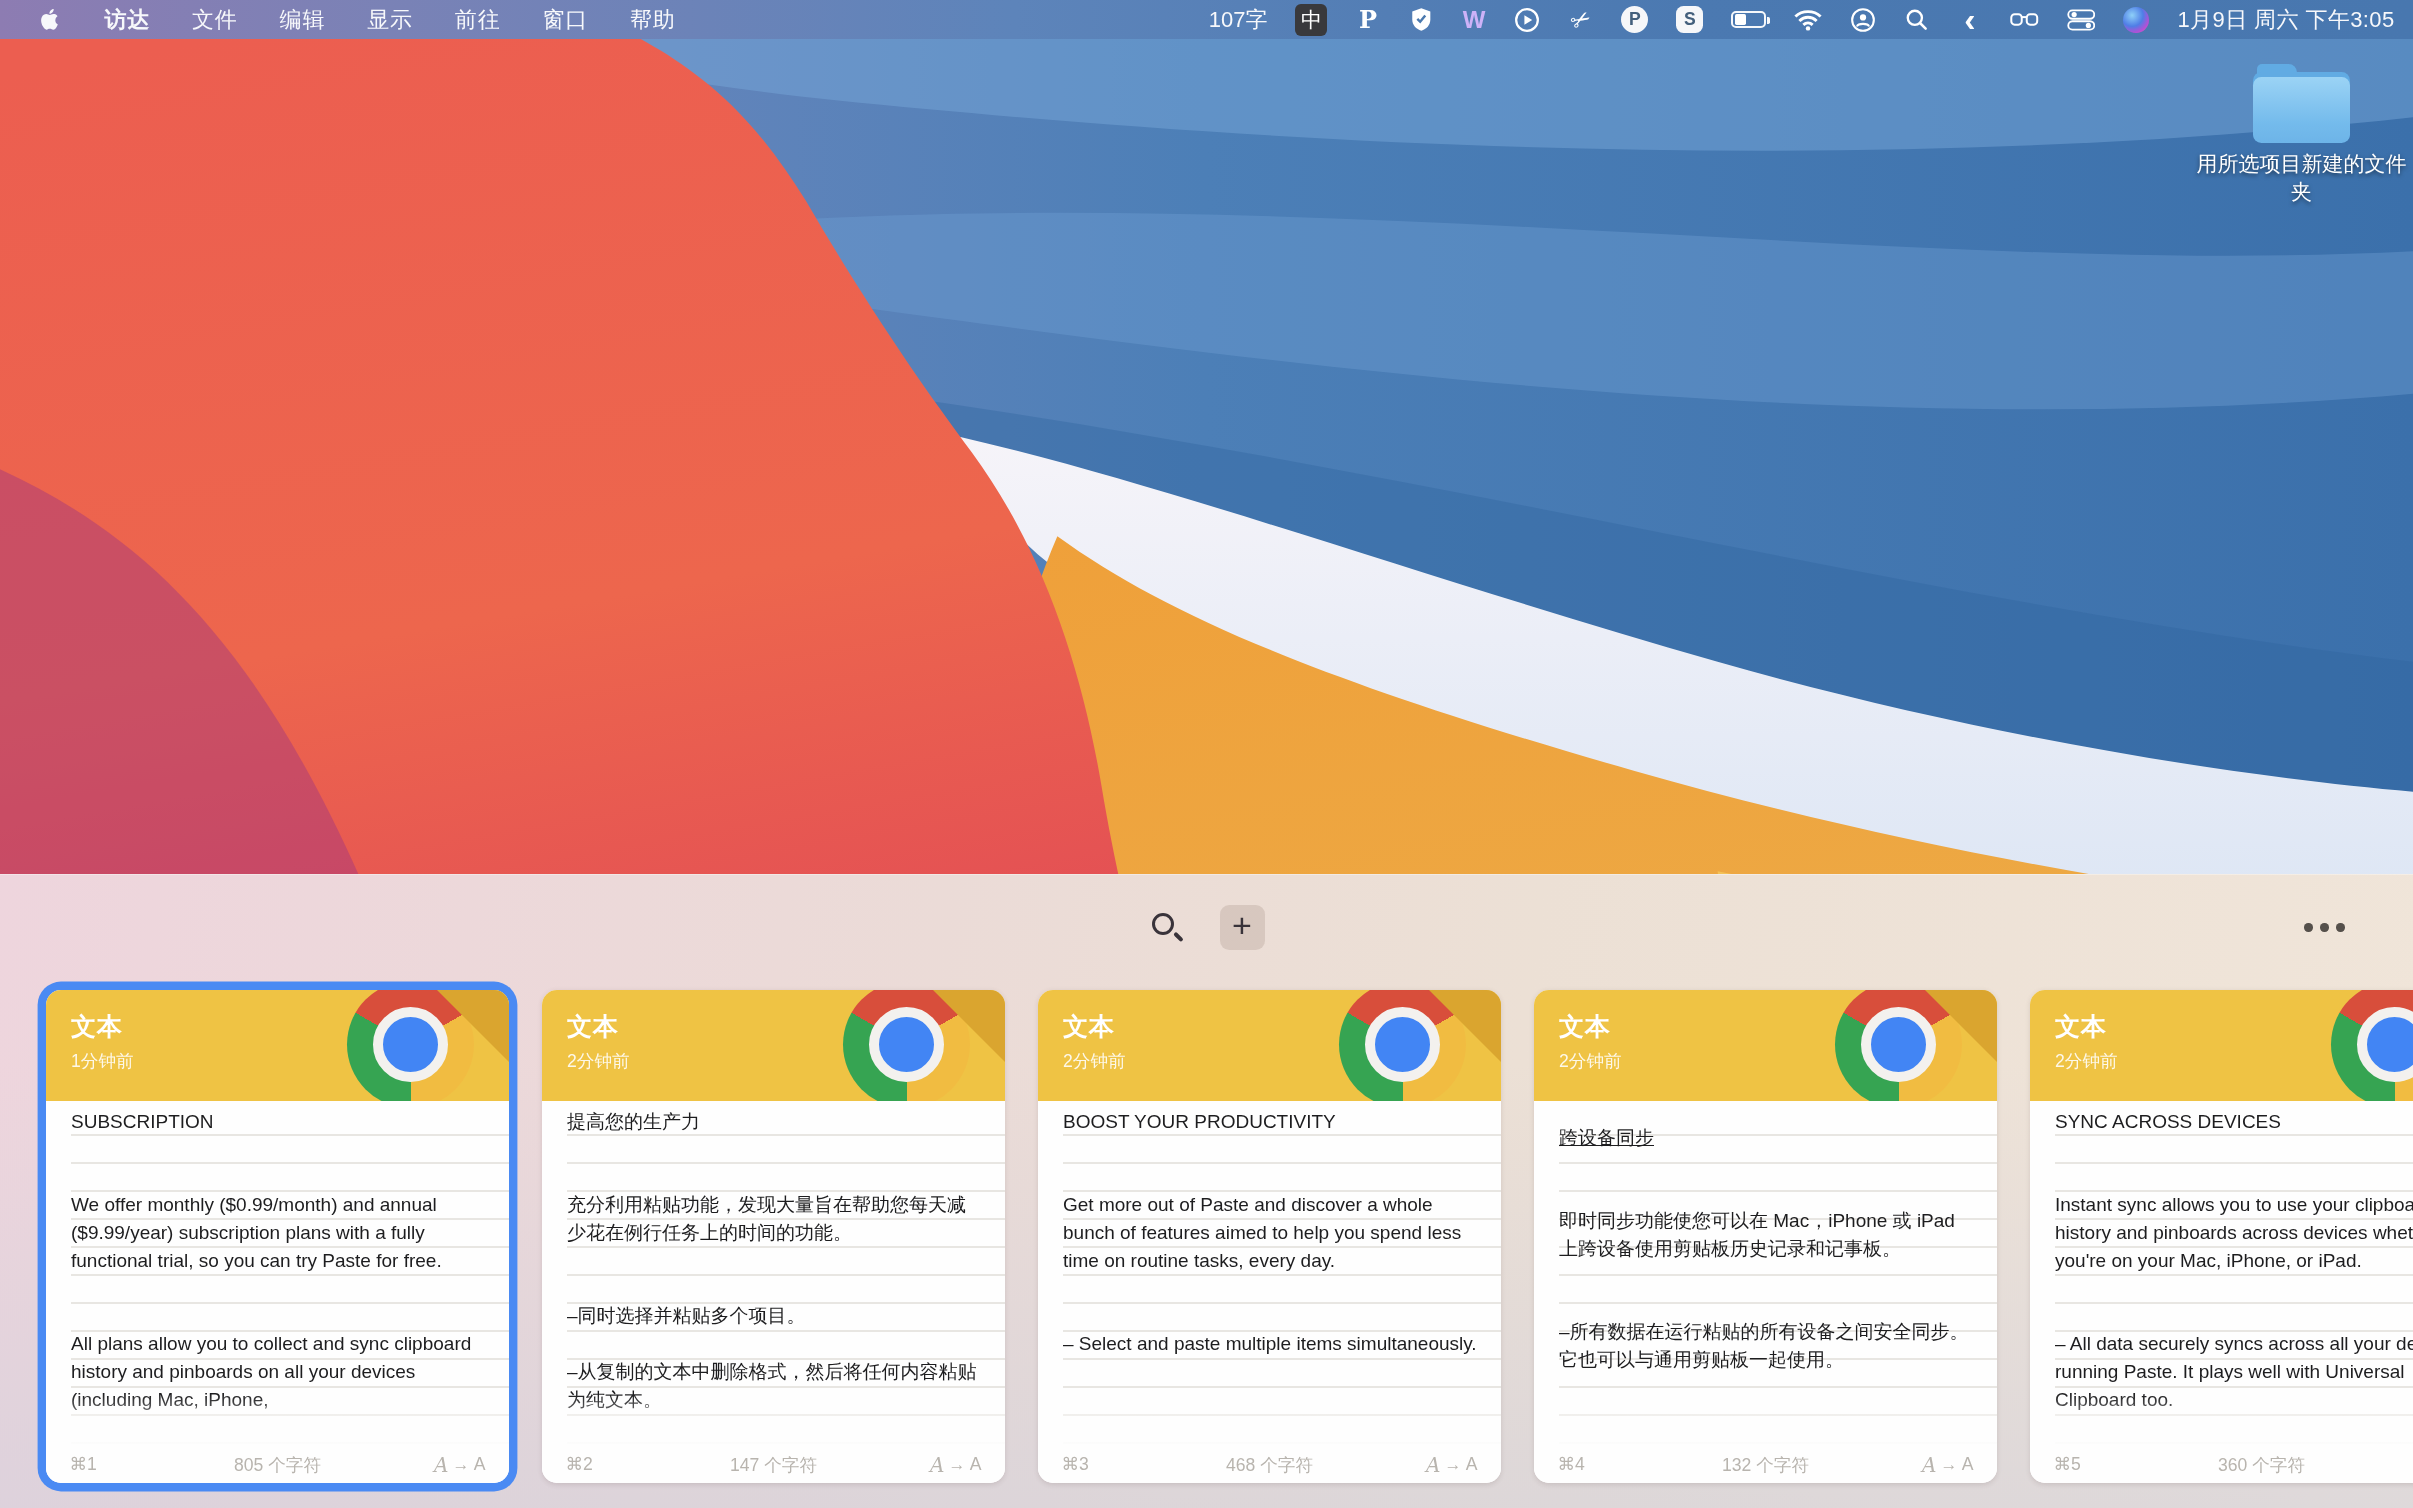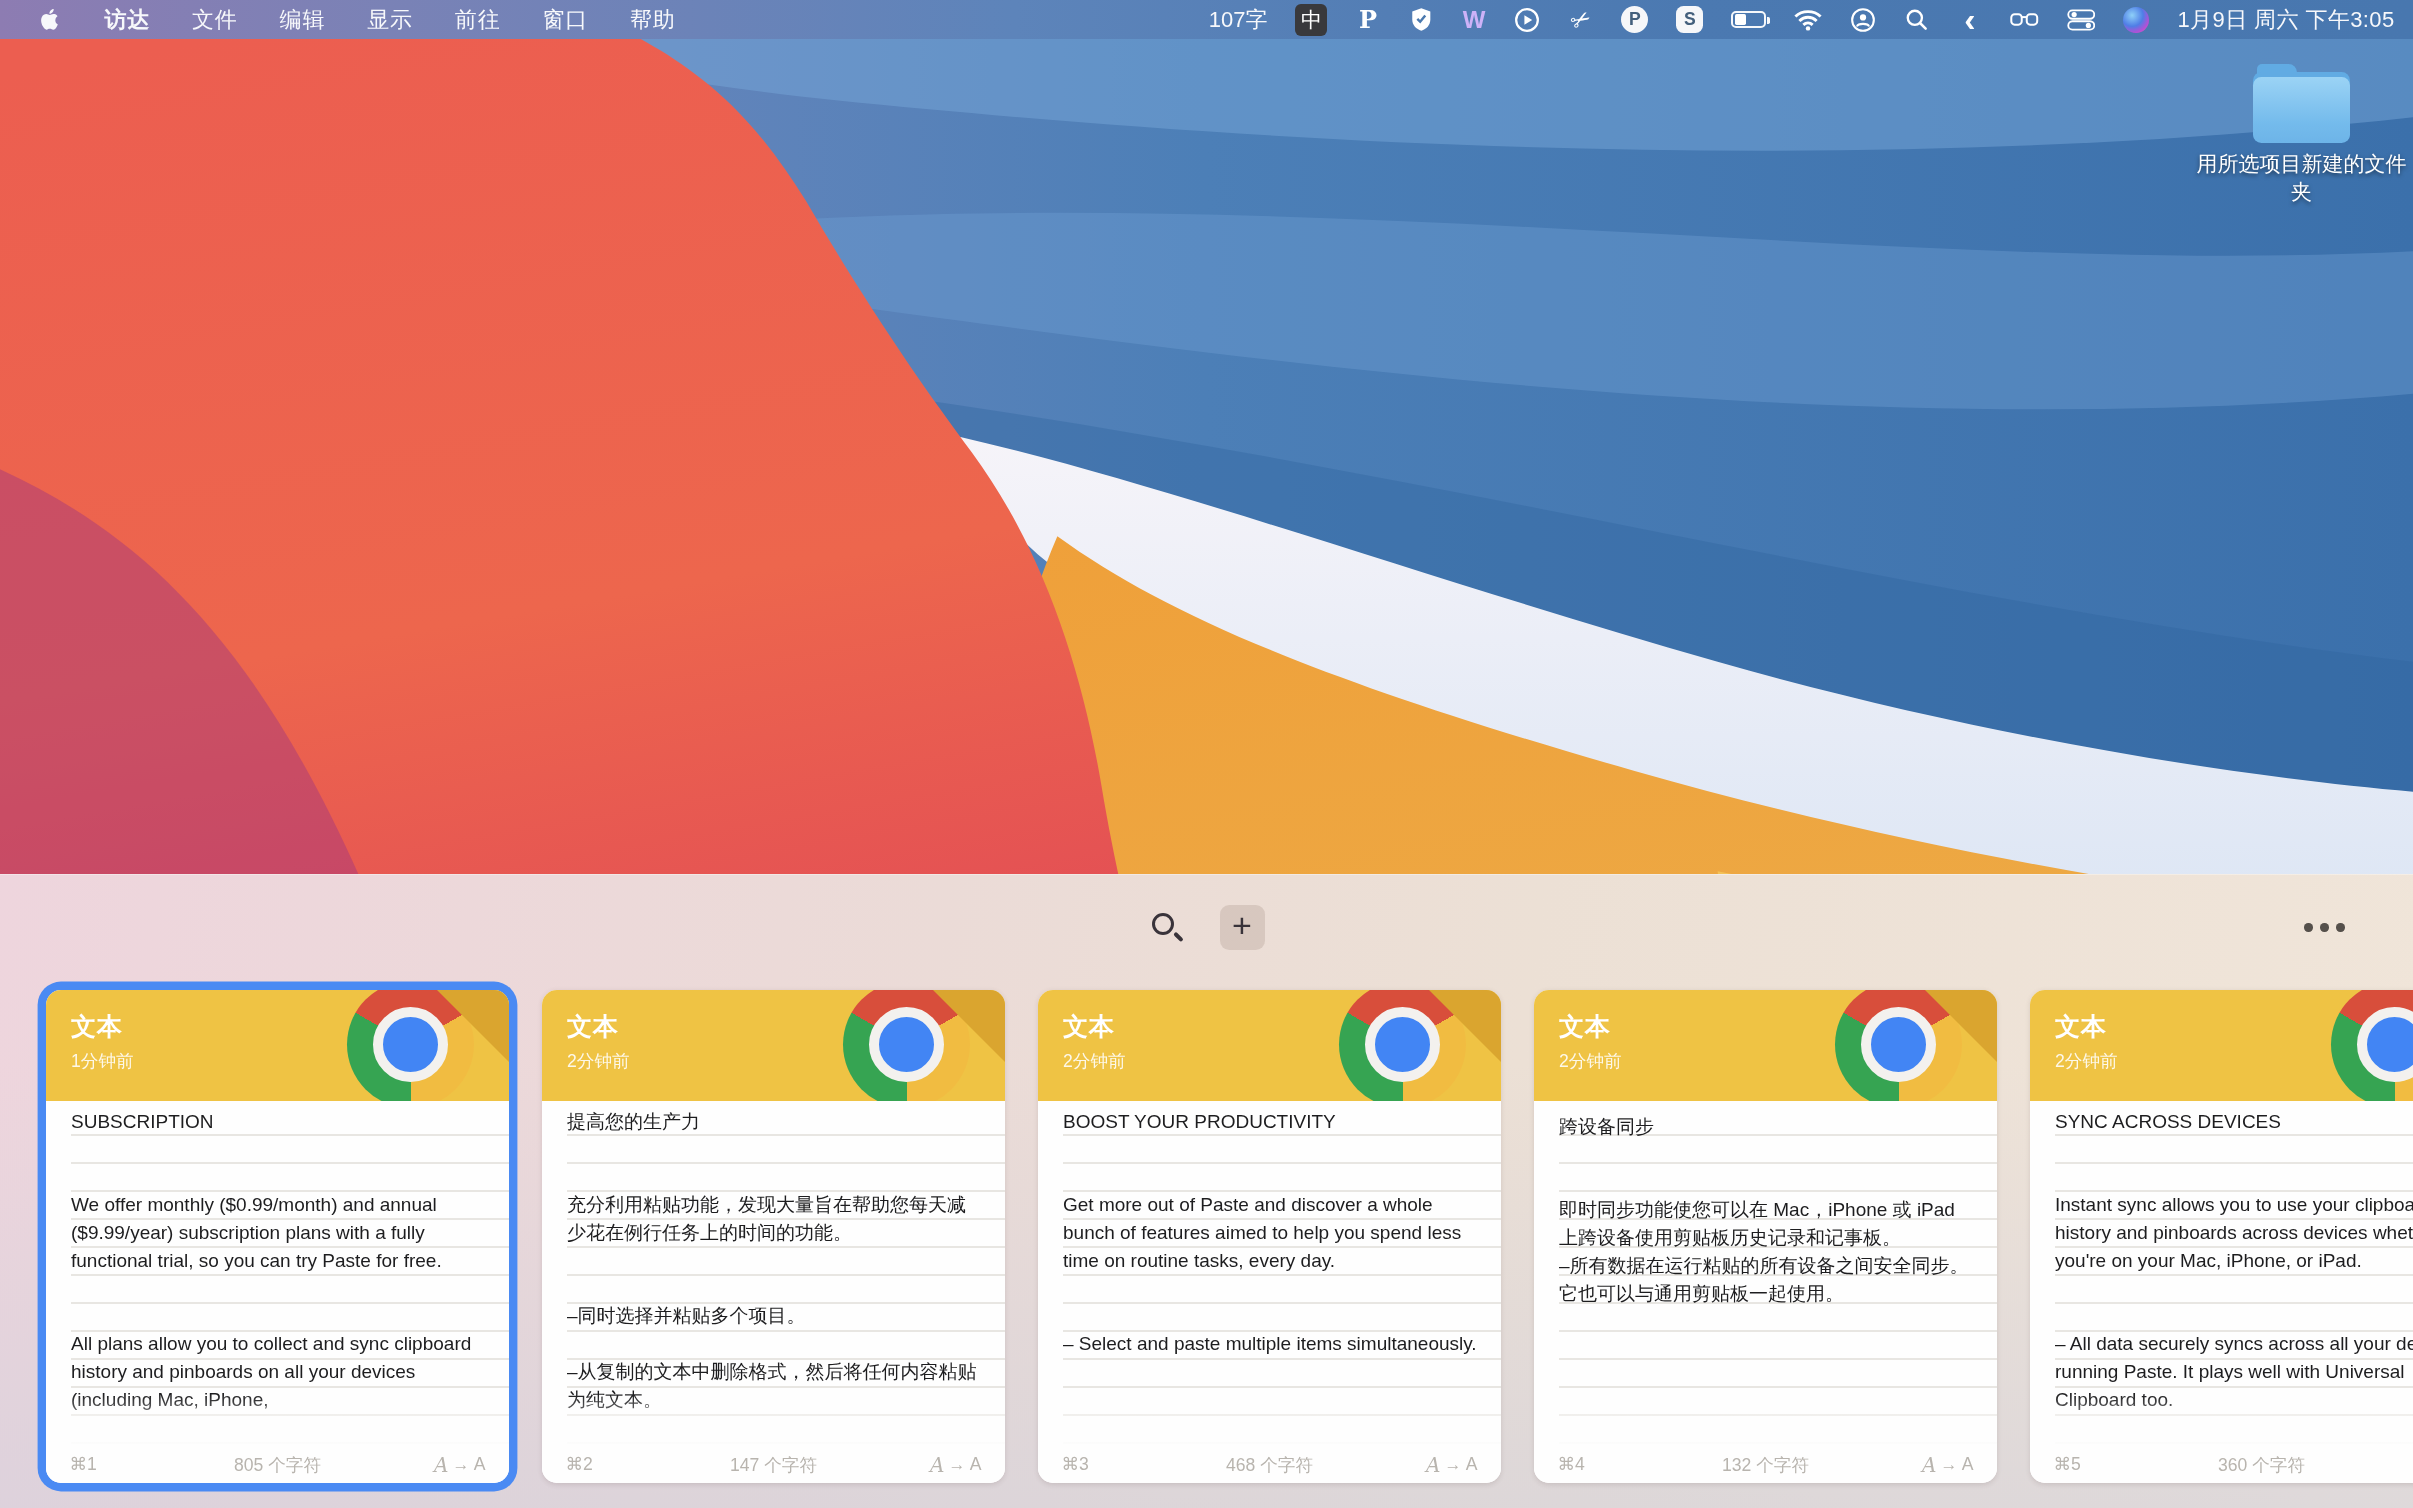--- a/index.html
+++ b/index.html
@@ -349,23 +349,23 @@
         <div class="card-head">
           <div class="card-type">文本</div>
           <div class="card-time">2分钟前</div>
           <span class="chrome">
             <span class="chrome-blue"></span>
           </span>
           <span class="fold"></span>
         </div>
         <div class="card-body">
           <div class="card-lines">
-            <p style="margin-top: 5px;">跨设备同步</p>
+            <p style="margin-top: 16px; text-decoration: underline;">跨设备同步</p>
             <p style="margin-top: 55px;">即时同步功能使您可以在 Mac，iPhone 或 iPad 上跨设备使用剪贴板历史记录和记事板。</p>
-            <p style="">–所有数据在运行粘贴的所有设备之间安全同步。 它也可以与通用剪贴板一起使用。</p>
+            <p style="margin-top: 55px;">–所有数据在运行粘贴的所有设备之间安全同步。 它也可以与通用剪贴板一起使用。</p>
           </div>
           <div class="card-fade"></div>
         </div>
         <div class="card-foot">
           <span>⌘4</span>
           <span class="foot-chars">132 个字符</span>
           <span class="foot-fmt">
             <i>A</i>
             <span class="arr">→</span>
             <span>A</span>

